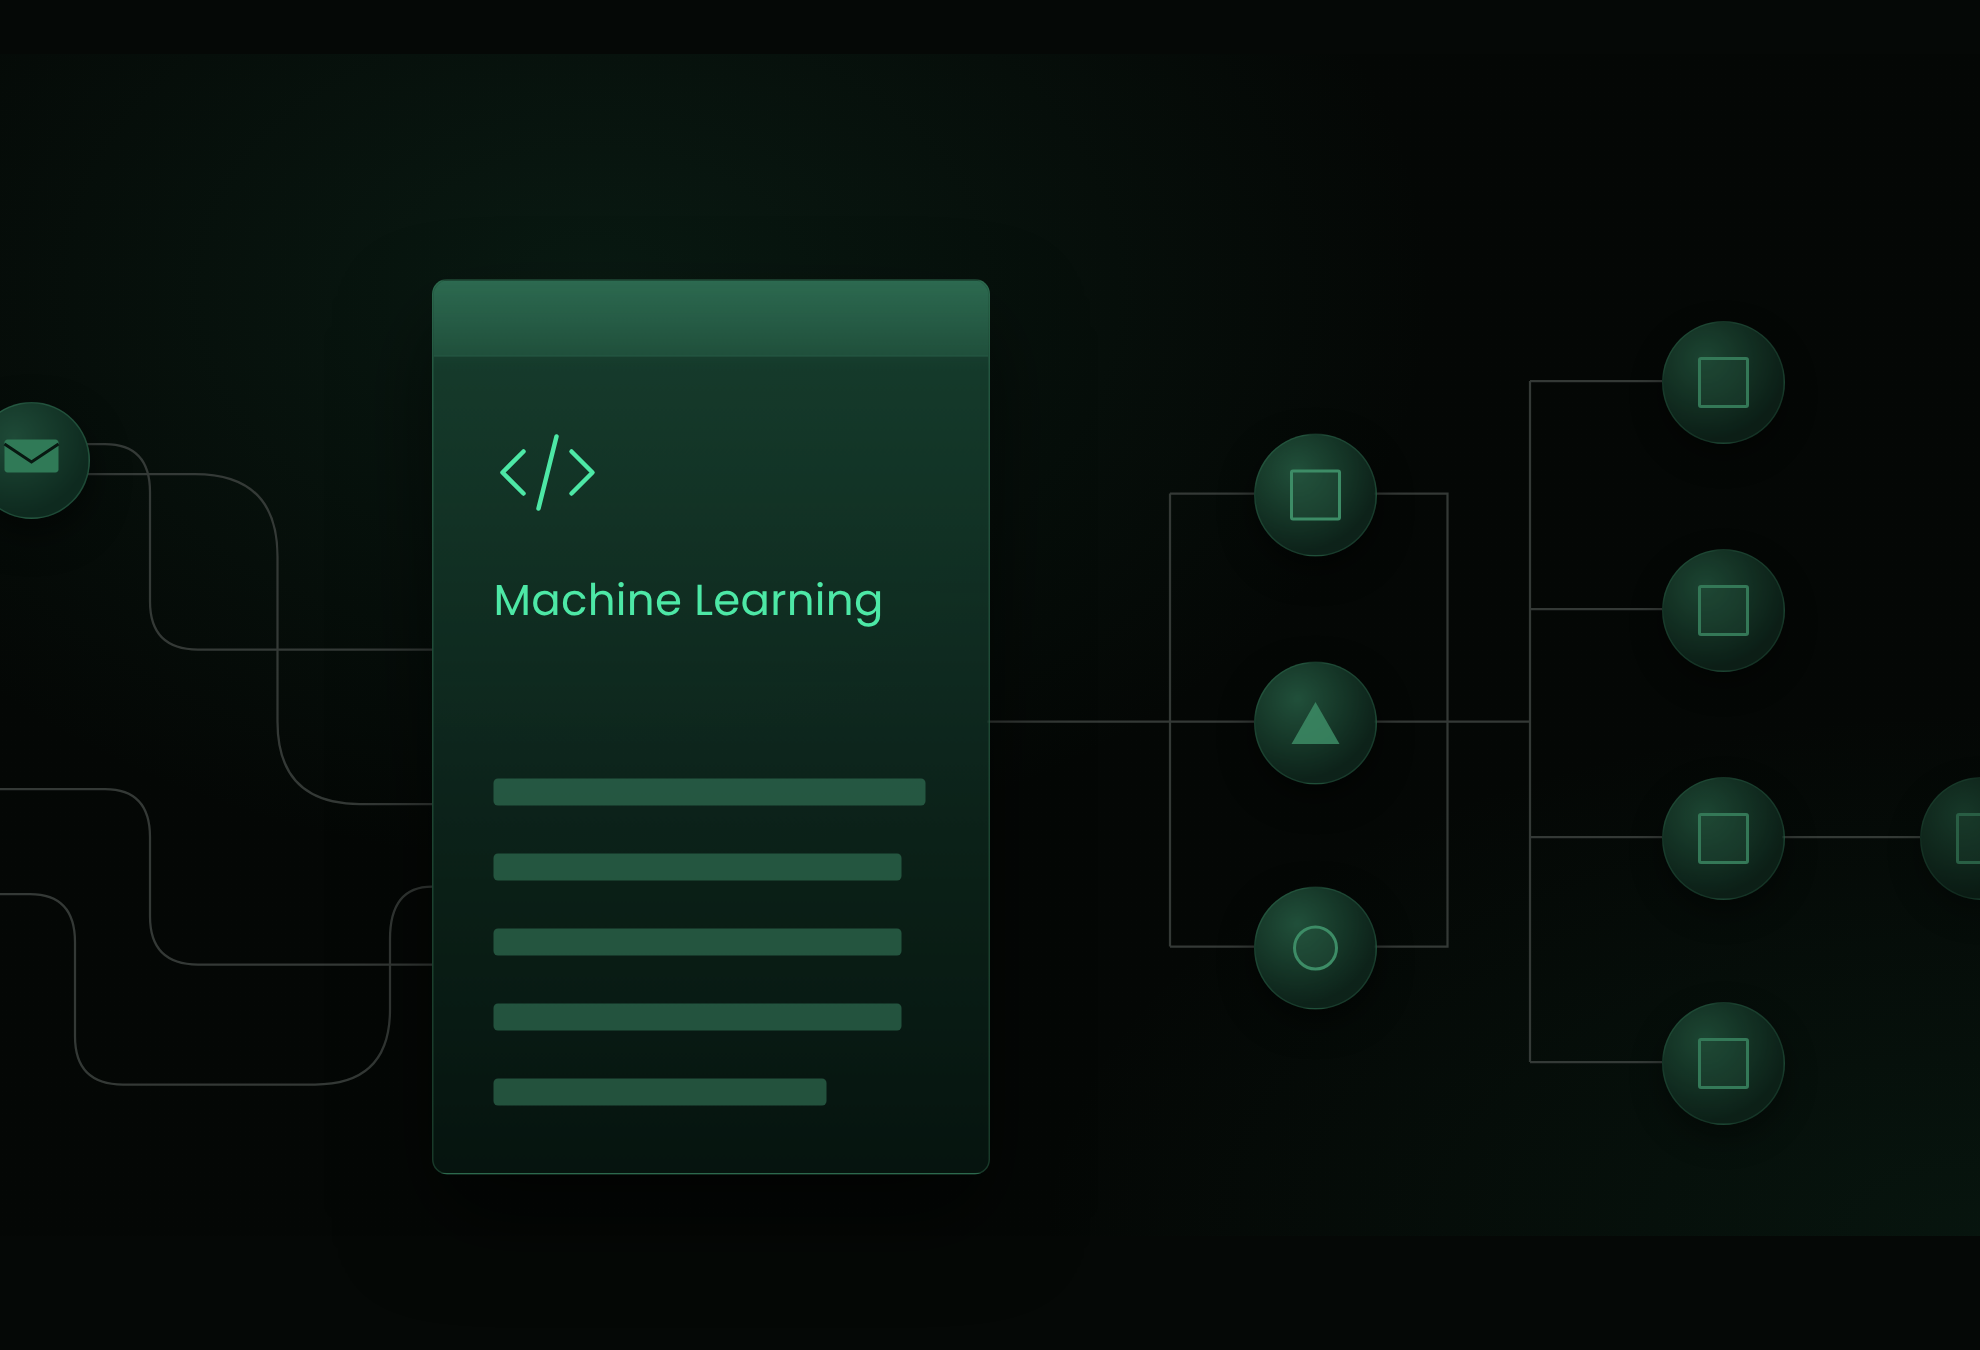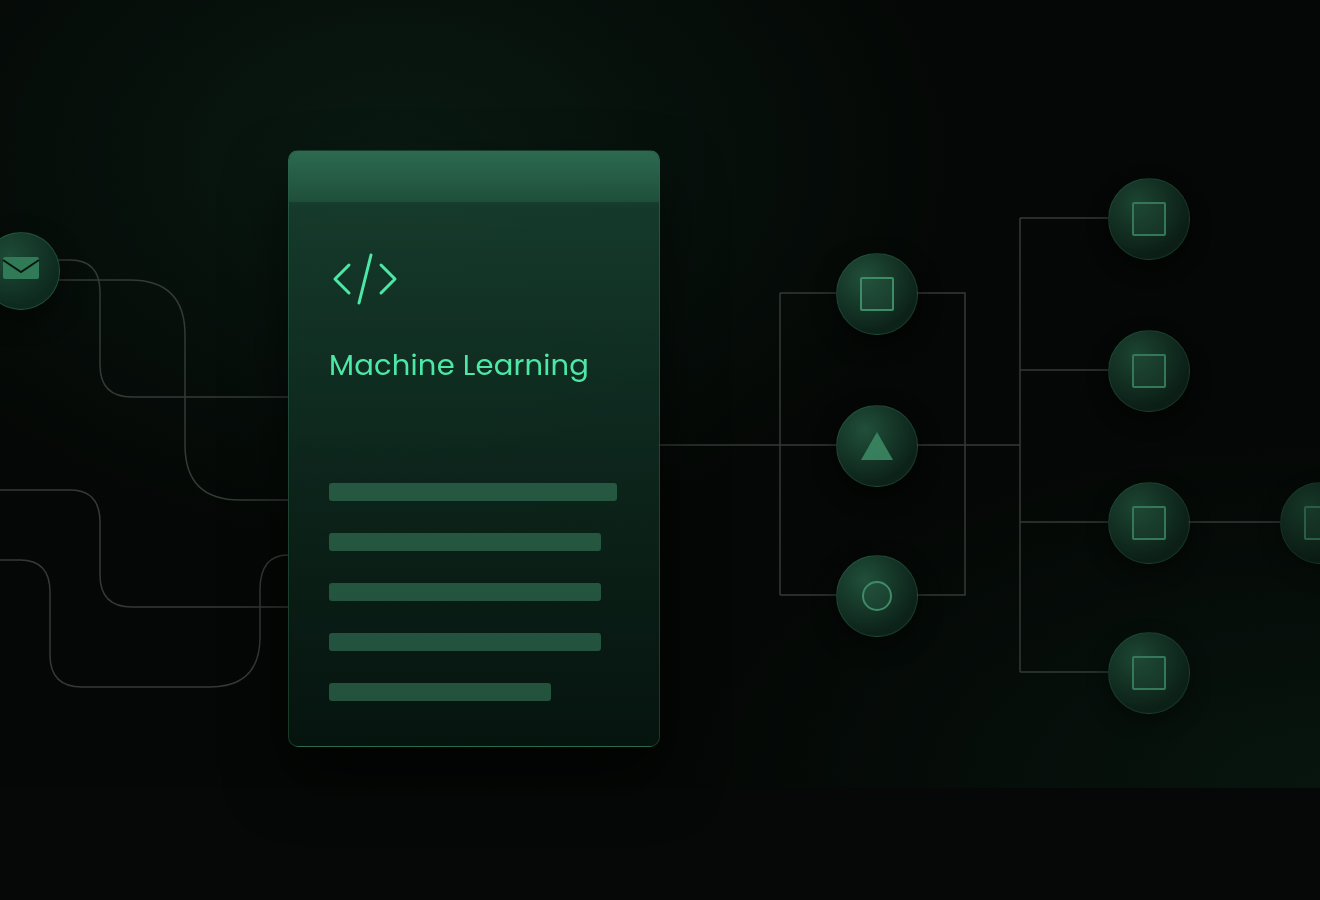--- a/index.html
+++ b/index.html
@@ -12,20 +12,21 @@
     font-family: "Poppins", "Segoe UI", -apple-system, sans-serif;
   }
   .stage {
     position: relative;
     width: 1320px;
     height: 788px;
     background:
       radial-gradient(800px 550px at 30% 20%, rgba(30,100,70,0.20), transparent 70%),
       radial-gradient(900px 500px at 100% 100%, rgba(30,120,80,0.12), transparent 70%),
       #040705;
+    margin-top: 36px;
   }
   
   .stage::before {
     content: "";
     position: absolute;
     inset: 0;
     pointer-events: none;
     opacity: 0.25;
     mix-blend-mode: overlay;
     background-image:

